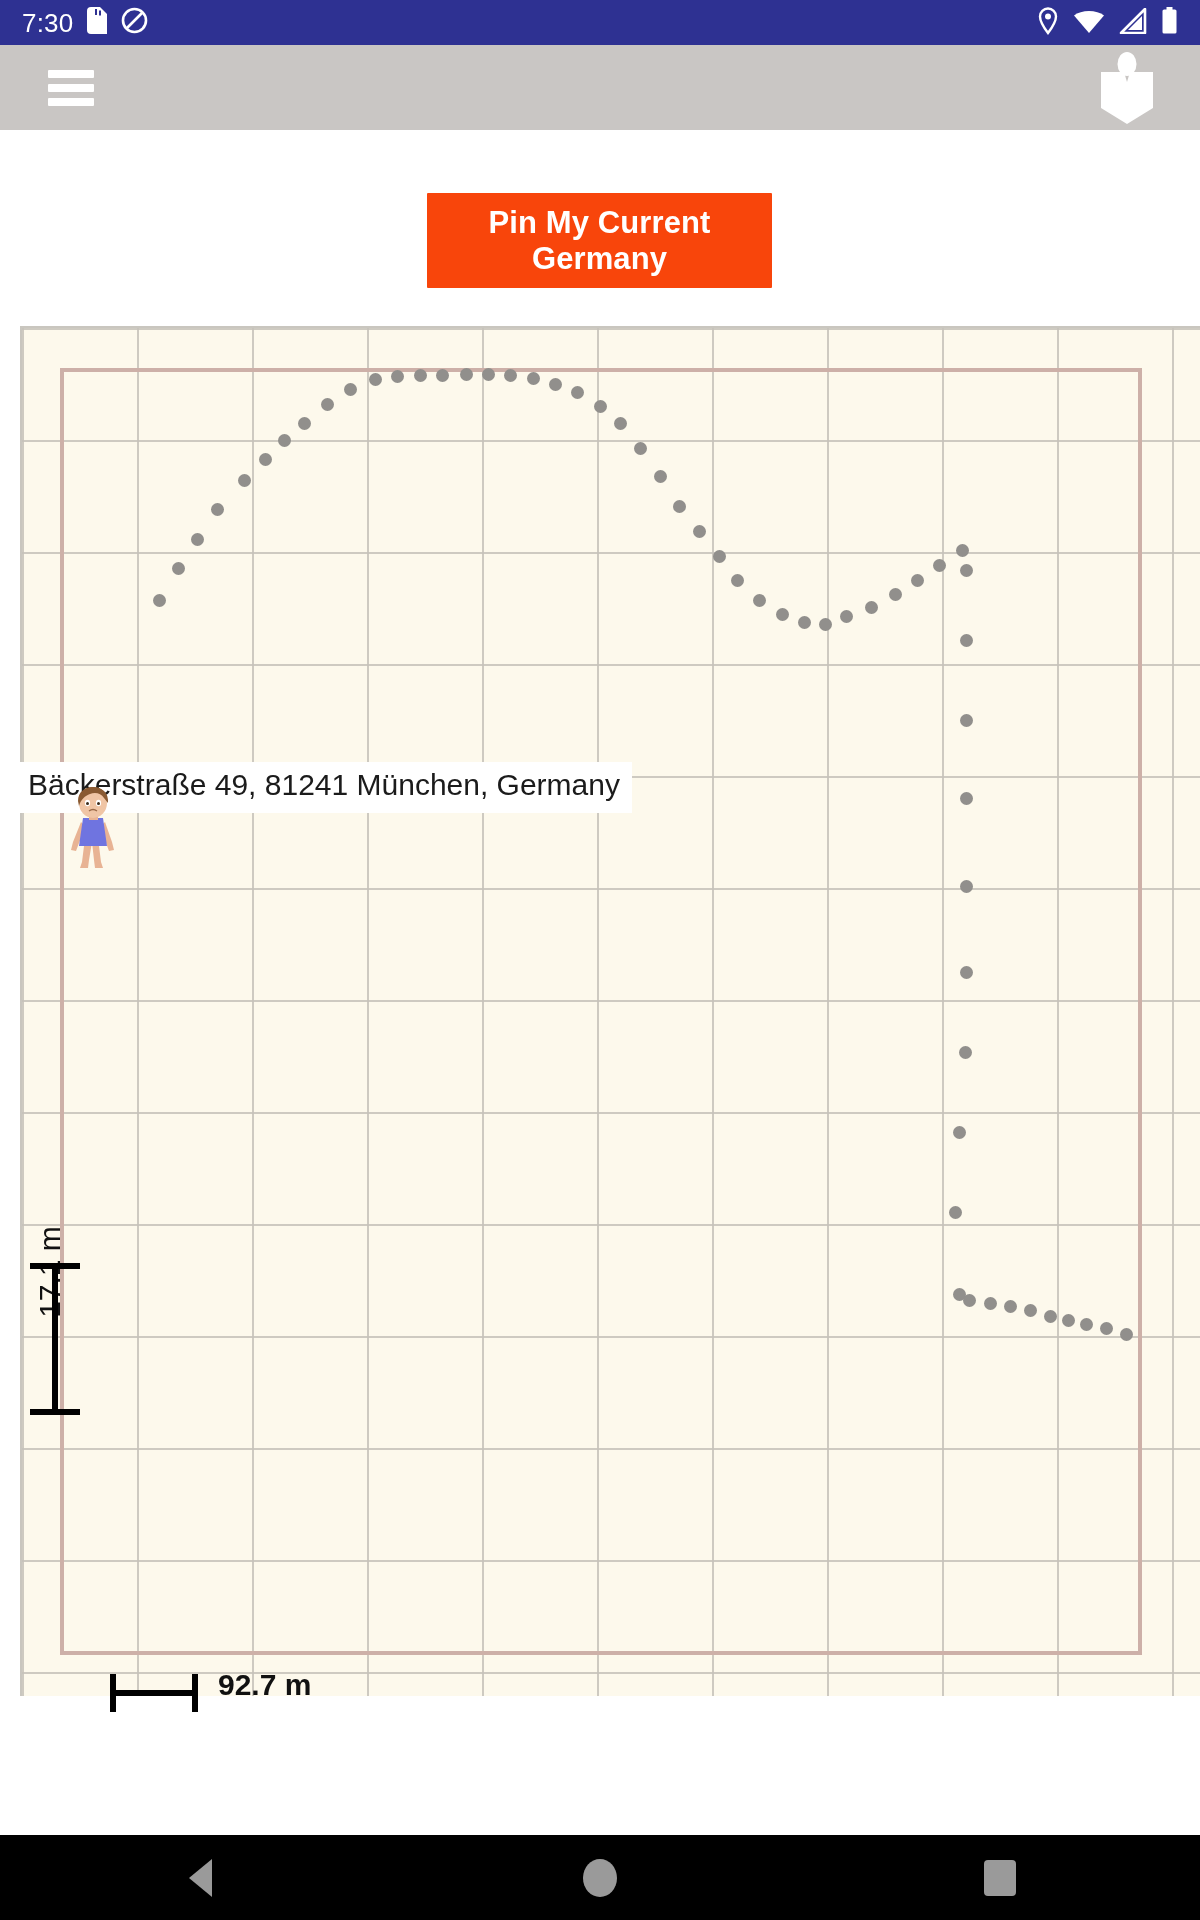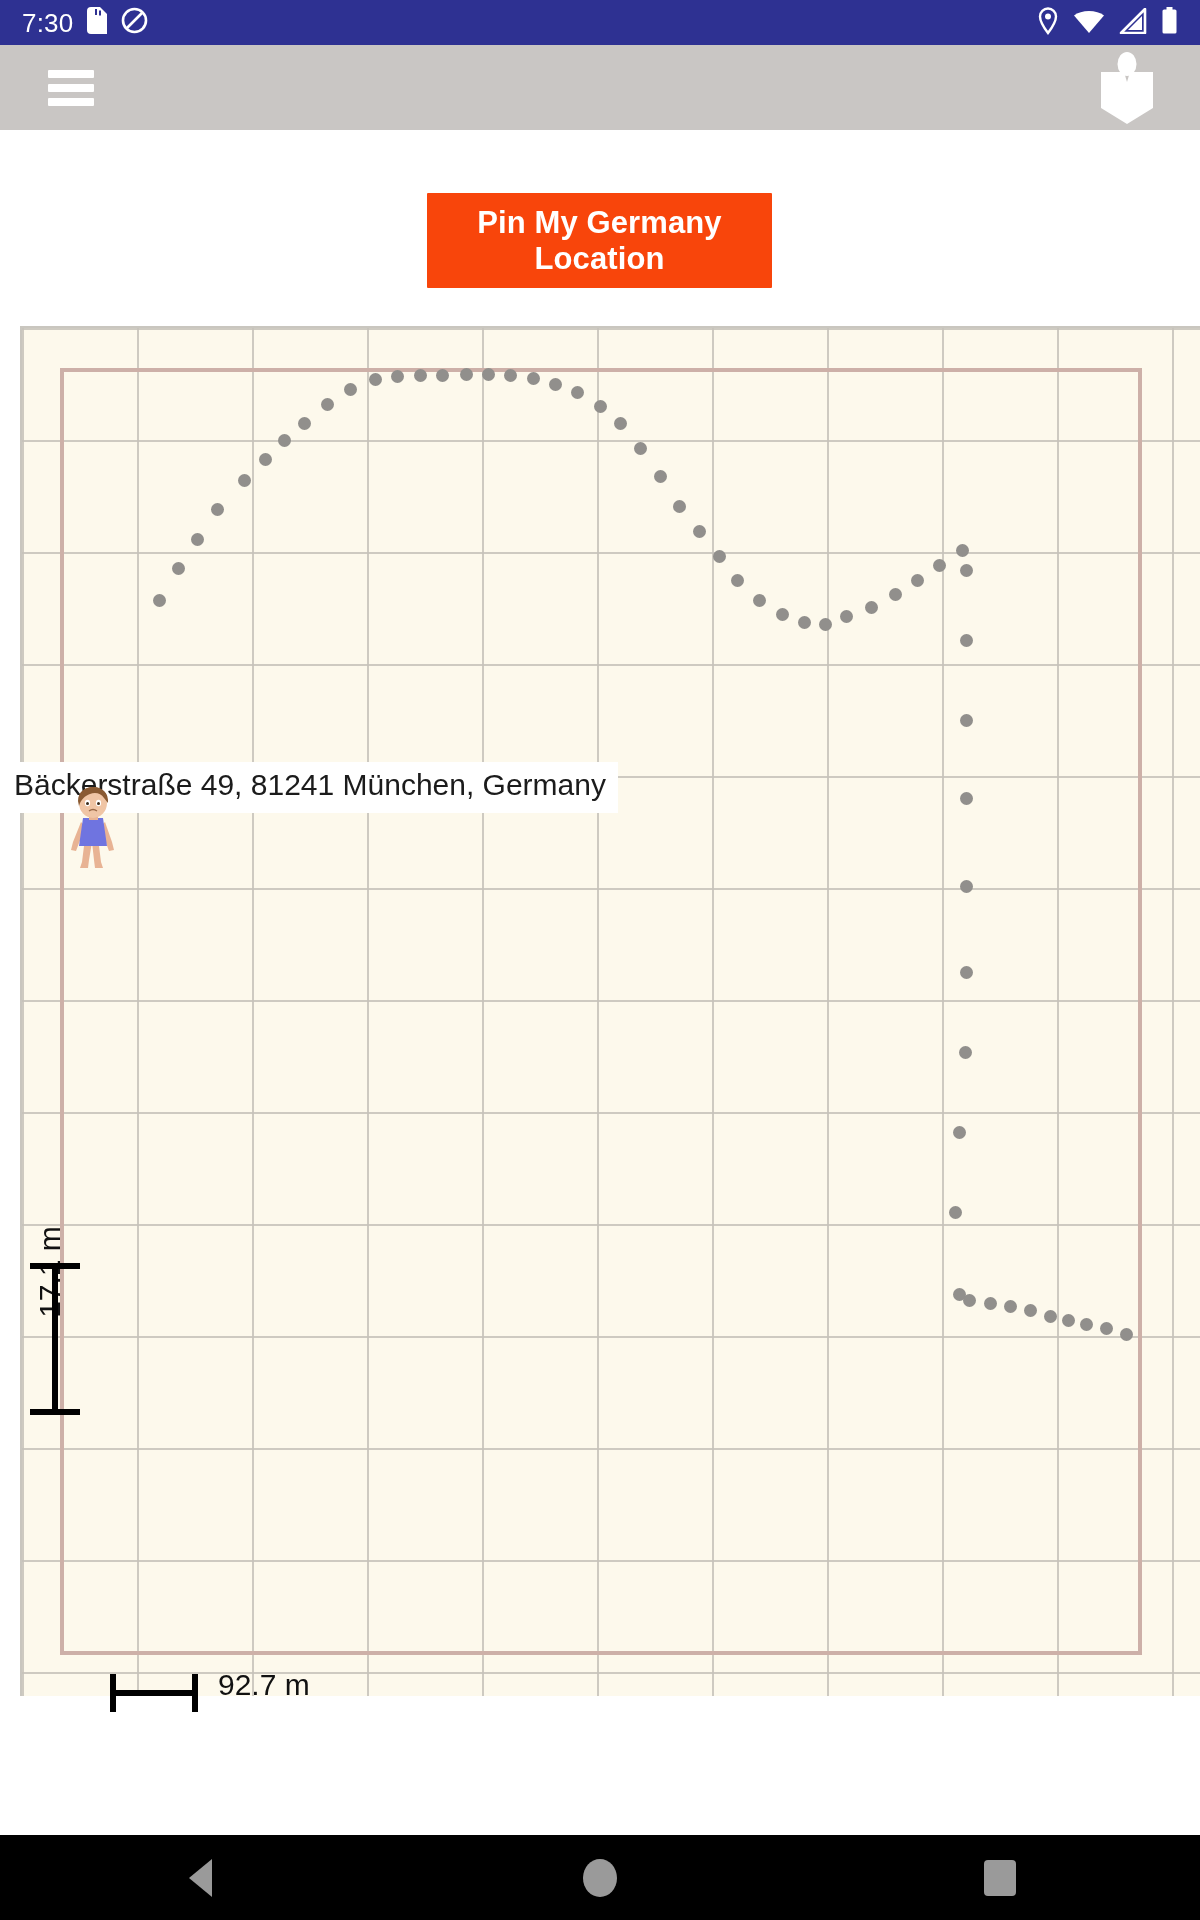--- a/index.html
+++ b/index.html
@@ -78,21 +78,21 @@
   .dot {
     position:absolute; width:13px; height:13px;
     margin-left:-6.5px; margin-top:-6.5px;
     border-radius:50%; background:#918f8c;
   }
 
   
   .addr-chip {
     position:absolute; left:0px; top:762px;
     background:#ffffff;
-    padding:6px 12px 10px 14px;
+    padding:6px 12px 10px 28px;
     font-size:30px; color:#1b1b1b; white-space:nowrap;
     line-height:1.15;
   }
 
   
   .pegman { position:absolute; left:65px; top:786px; width:56px; height:86px; }
 
   
   .vscale { position:absolute; left:22px; top:1155px; width:56px; height:270px; }
   .vscale .vlabel {
@@ -101,21 +101,21 @@
     transform:rotate(-90deg);
     font-size:30px; color:#111;
     white-space:nowrap;
   }
   .vbar { position:absolute; left:30px; top:0; width:6px; height:108px; background:#000; }
   .vcap { position:absolute; left:8px; width:50px; height:6px; background:#000; }
 
   .hscale { position:absolute; left:110px; top:1668px; width:300px; height:50px; }
   .hbar { position:absolute; left:0; top:22px; width:88px; height:6px; background:#000; }
   .hcap { position:absolute; top:6px; width:6px; height:38px; background:#000; }
-  .hlabel { position:absolute; left:108px; top:0px; font-size:30px; color:#111; white-space:nowrap; }
+  .hlabel { position:absolute; left:108px; top:0px; font-size:30px; color:#111; white-space:nowrap;font-weight:bold; }
 
   
   .actionbar {
     position:absolute; left:0; top:1730px; width:1200px; height:105px;
     background:#c9c6c4;
   }
   .trash-btn {
     position:absolute; left:50px; top:50%; transform:translateY(-50%);
     width:56px; height:70px; cursor:pointer;
   }
@@ -194,21 +194,21 @@
     </div>
     <div class="bookmark-btn">
       <svg width="58" height="72" viewBox="0 0 58 72">
         <ellipse cx="29" cy="12" rx="9.5" ry="12" fill="#fff"></ellipse>
         <path d="M3 20 L26 20 L29 30 L32 20 L55 20 L55 56 L29 72 L3 56 Z" fill="#fff"></path>
       </svg>
     </div>
   </div>
 
   <div class="pin-wrap">
-    <button class="pin-btn">Pin My Germany Location</button>
+    <button class="pin-btn">Pin My Current Germany</button>
   </div>
 
   <div class="map">
 
     <div class="gridlines" id="gridlines">
         <div class="gv" style="left: 0px;"></div>
         <div class="gv" style="left: 115px;"></div>
         <div class="gv" style="left: 230px;"></div>
         <div class="gv" style="left: 345px;"></div>
         <div class="gv" style="left: 460px;"></div>

